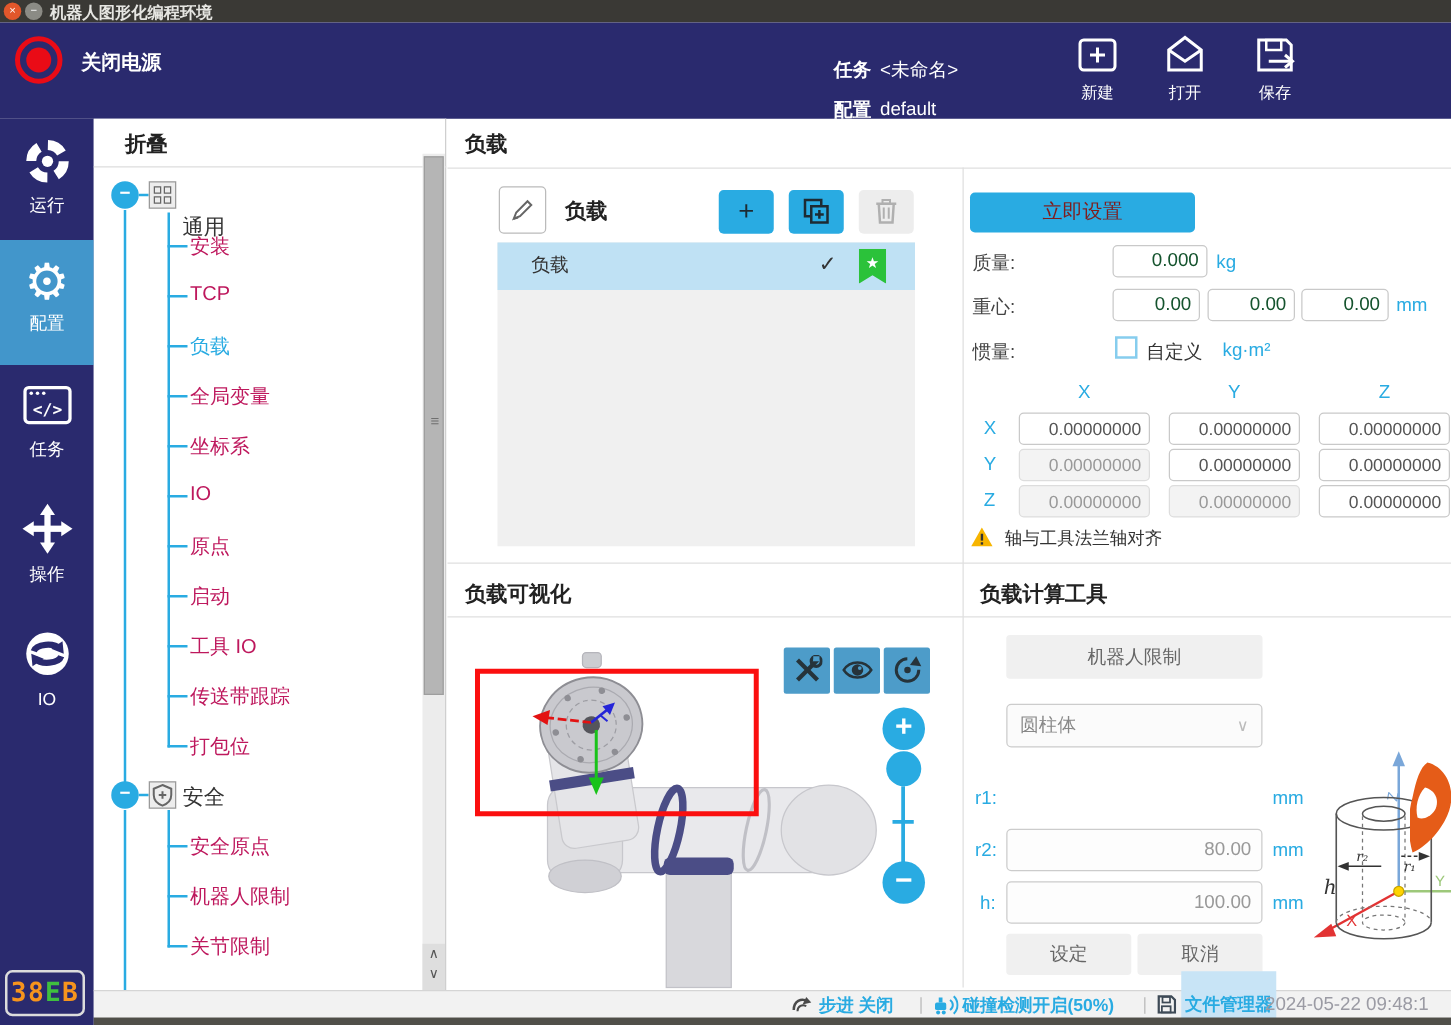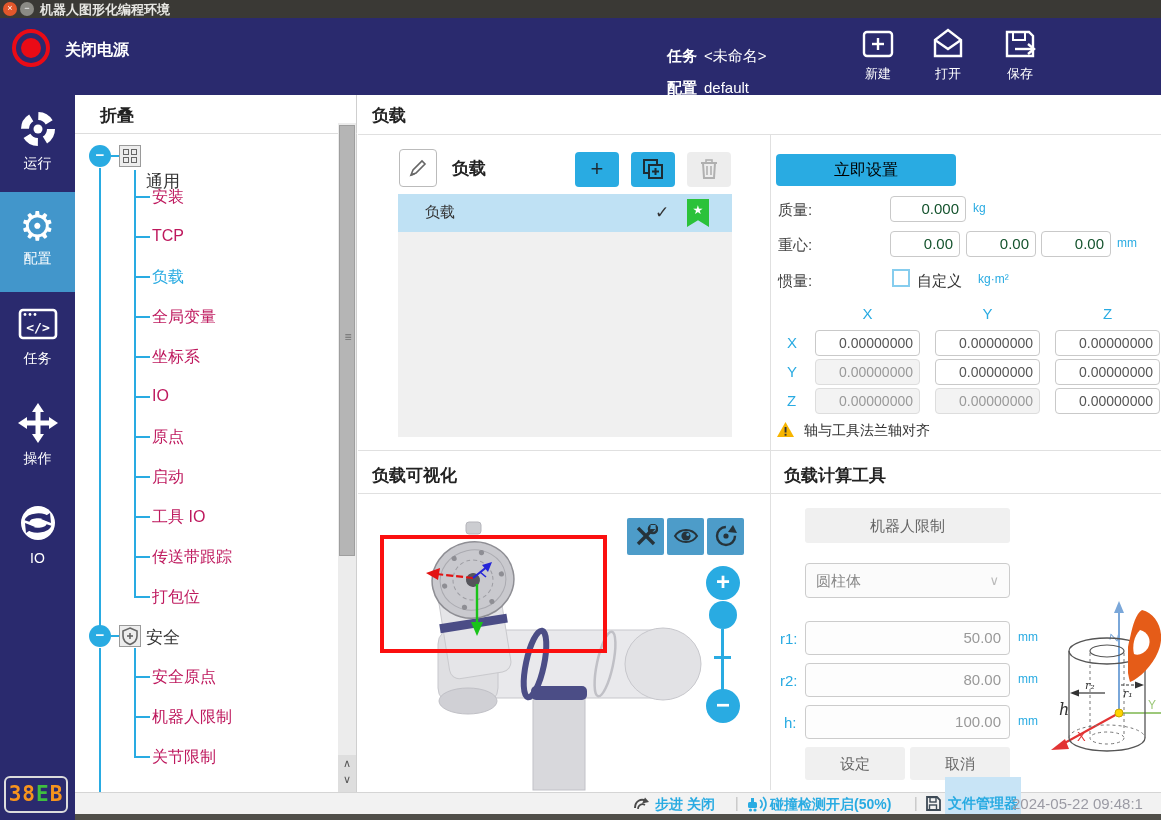--- a/index.html
+++ b/index.html
@@ -71,23 +71,23 @@
   .sqbtn.gray { background:#ededed; color:#b0b0b0; }
   .pllist { left:398px; top:194px; width:334px; height:243px; background:#f0f0f0; }
   .plrow { position:absolute; left:0; top:0; width:334px; height:38px; background:#bfe1f4; }
   .plrow .nm { position:absolute; left:27px; top:9px; font-size:15px; color:#333; }
   .plrow .ck { position:absolute; left:257px; top:8px; font-size:17px; font-weight:bold; color:#333; }
   .starbadge { position:absolute; left:289px; top:5px; width:22px; height:28px; background:#2bc23a;
                clip-path:polygon(0 0,100% 0,100% 100%,50% 76%,0 100%);
                color:#fff; font-size:12px; text-align:center; line-height:22px; }
 
   .setnow { left:776px; top:154px; width:180px; height:32px; background:#29abe2; border:none; border-radius:4px;
-            color:#000000; font-size:16px; text-align:center; line-height:32px; }
+            color:#7f1d1d; font-size:16px; text-align:center; line-height:32px; }
   .flbl { font-size:15px; color:#444; }
-  .unit { font-size:12px; color:#29abe2; }
+  .unit { font-size:15px; color:#29abe2; }
   .ipt { background:#fff; border:1px solid #c9c9c9; border-radius:4px; text-align:right;
          font-size:15px; color:#14532d; padding-right:6px; }
   .mcell { position:absolute; height:26px; width:105px; background:#fff; border:1px solid #c9c9c9;
            border-radius:4px; text-align:right; font-size:14px; color:#555; padding-right:6px; line-height:24px; }
   .mcell.dis { background:#f3f3f3; border-color:#ddd; color:#999; }
   .mhead { position:absolute; width:105px; text-align:center; font-size:15px; color:#29abe2; }
   .mrow { position:absolute; width:20px; font-size:15px; color:#29abe2; line-height:26px; }
   .ckbox { left:892px; top:269px; width:18px; height:18px; background:#fff; border:2px solid #86cdee; }
   .warnrow { left:776px; top:421px; font-size:14px; color:#333; }
 
@@ -443,21 +443,20 @@
   <div class="abs sec-hdr" style="left:784px; top:464px;">负载计算工具</div>
 
   <div class="abs calcbtn" style="left:805px; top:508px; width:205px; height:35px; line-height:35px;">机器人限制</div>
 
   <div class="abs shapesel">
     <span>圆柱体</span>
     <span class="selchev" style="line-height:33px;">∨</span>
   </div>
 
   <span class="abs cl-lbl" style="left:780px; top:630px;">r1:</span>
-  <div class="abs cl-ipt" style="left:805px; top:621px;">50.00</div>
   <span class="abs unit" style="left:1018px; top:630px;">mm</span>
 
   <span class="abs cl-lbl" style="left:780px; top:672px;">r2:</span>
   <div class="abs cl-ipt" style="left:805px; top:663px;">80.00</div>
   <span class="abs unit" style="left:1018px; top:672px;">mm</span>
 
   <span class="abs cl-lbl" style="left:784px; top:714px;">h:</span>
   <div class="abs cl-ipt" style="left:805px; top:705px;">100.00</div>
   <span class="abs unit" style="left:1018px; top:714px;">mm</span>
 

